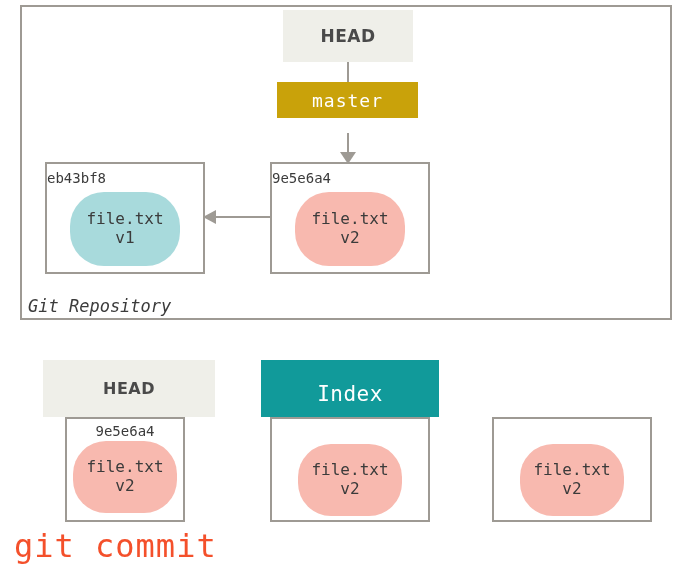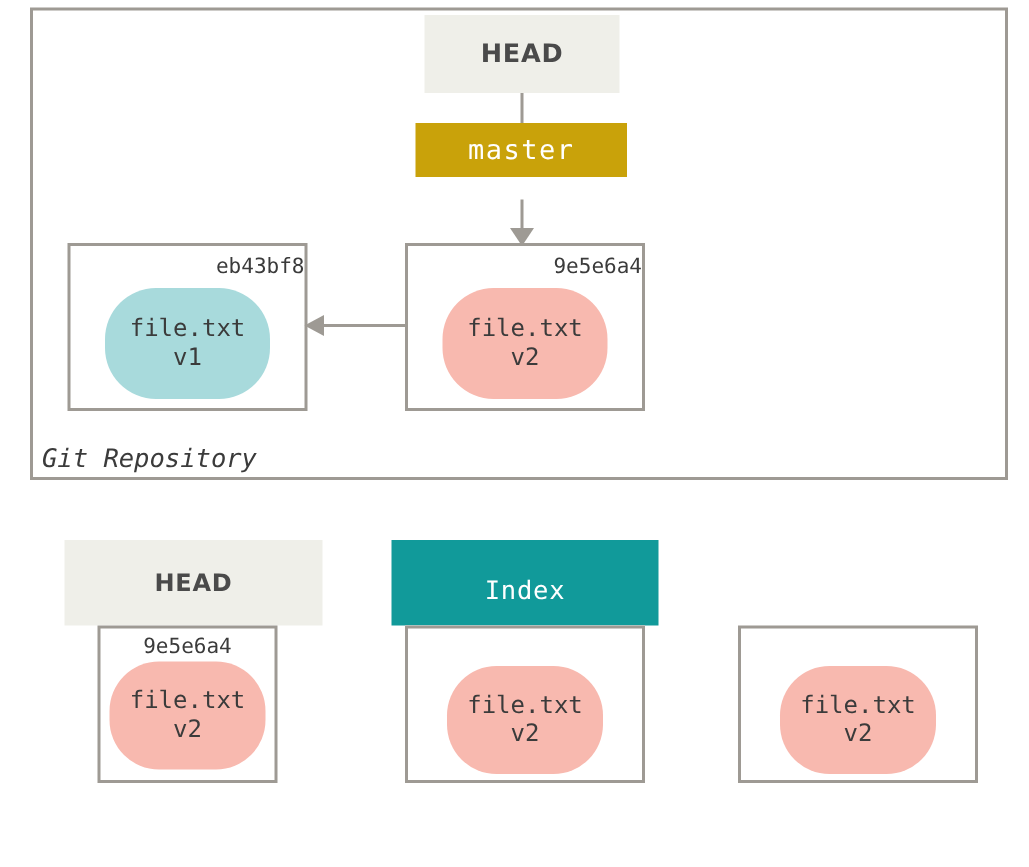--- a/index.html
+++ b/index.html
@@ -133,24 +133,23 @@
     border: 2px solid #9e9a94;
     box-sizing: border-box;
   }
   #commit-box-eb43bf8 { left: 45px;  top: 162px; width: 160px; height: 112px; }
   #commit-box-9e5e6a4 { left: 270px; top: 162px; width: 160px; height: 112px; }
 
   .commit-hash {
     position: absolute;
     left: 0; right: 0;
     top: 6px;
-    text-align: right;
+    text-align: left;
     font-size: 14px;
     color: #3b3b3b;
-    padding-left: 28px;
   }
 
   .blob {
     position: absolute;
     left: 50%;
     transform: translateX(-50%);
     top: 28px;
     width: 110px;
     height: 74px;
     border-radius: 34px;
@@ -193,21 +192,21 @@
   }
 
   #area-header-index {
     left: 261px;
     top: 360px;
     width: 178px;
     height: 57px;
     background: #119a9a;
   }
   #area-header-index .lbl {
-    font-size: 17px;
+    font-size: 21px;
     color: #ffffff;
     letter-spacing: 0.5px;
     margin-top: 12px;
   }
 
   #area-header-working {
     left: 487px;
     top: 360px;
     width: 174px;
     height: 57px;
@@ -328,14 +327,15 @@
     </div>
   </div>
 
   <div class="area-body" id="area-body-working">
     <div class="area-blob">
       <span>file.txt</span>
       <span>v2</span>
     </div>
   </div>
 
+  <div id="command-caption">git commit</div>
 
 </div>
 
 </body></html>

